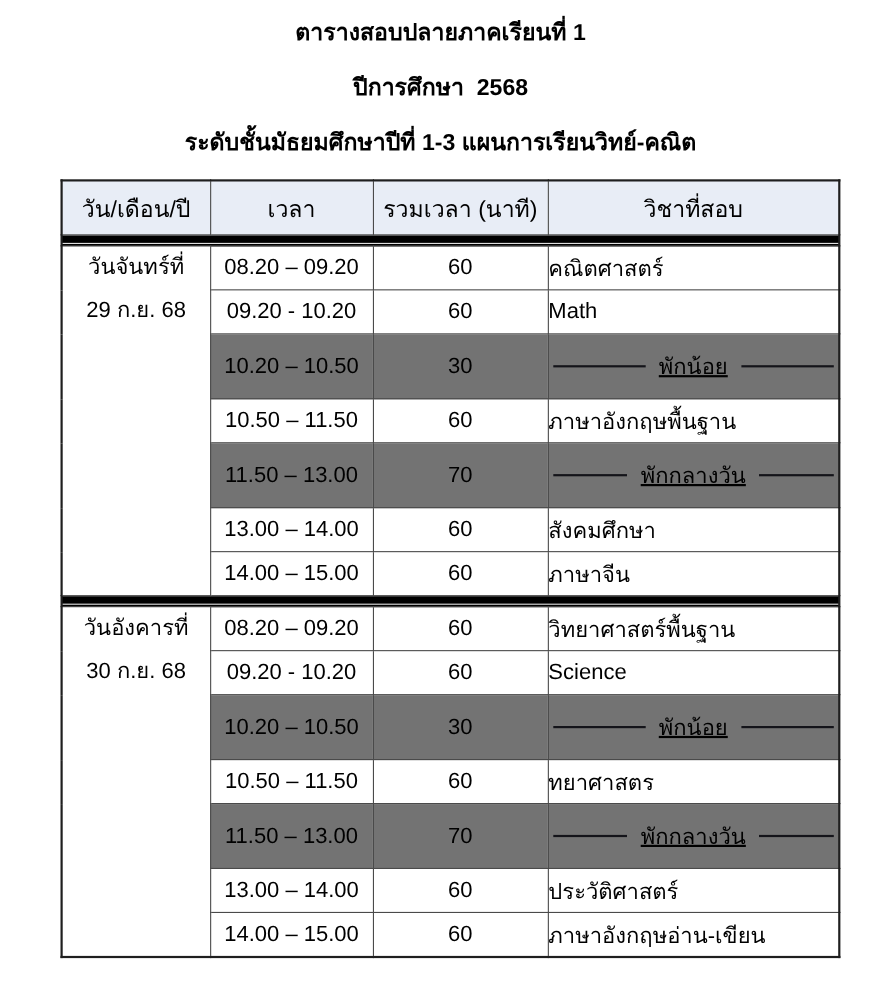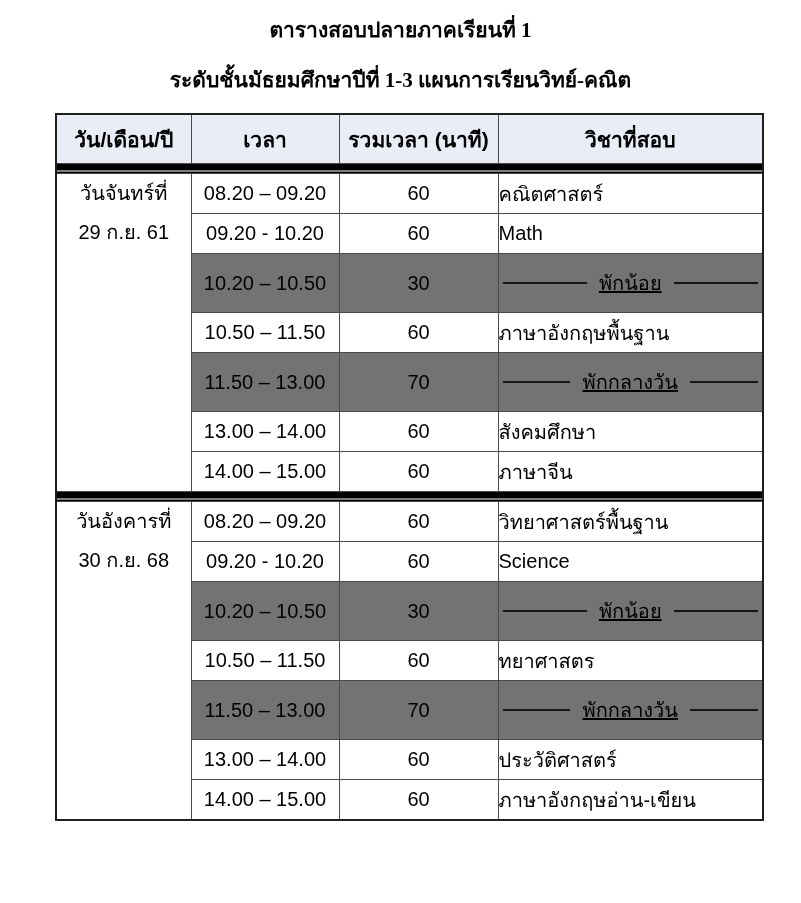--- a/index.html
+++ b/index.html
@@ -22,21 +22,20 @@
   .titles {
     padding-top: 13px;
     text-align: center;
   }
   .title-line {
     font-size: 21px;
     font-weight: bold;
     line-height: 34px;
     margin-bottom: 16px;
     white-space: pre-wrap;
-    font-family: Liberation Serif, serif;
   }
   
   table.exam {
     border-collapse: collapse;
     table-layout: fixed;
     margin-left: 55px;
     width: 707px;
     border: 2px solid #1f1f1f;
   }
   table.exam col.c-date { width: 135px; }
@@ -45,21 +44,21 @@
   table.exam col.c-subj { width: 265px; }
 
   table.exam th, table.exam td {
     border: 1px solid #4a4a4a;
     font-size: 20px;
     padding: 0;
   }
   table.exam th {
     height: 48px;
     background: #e8edf6;
-    font-weight: bold;
+    font-weight: normal;
     font-size: 21px;
     text-align: center;
   }
   table.exam td { height: 39px; }
 
   td.cell-center { text-align: center; margin-top: 41px; }
   td.cell-subject { text-align: left; padding-left: 12px; }
 
   
   td.break-bg { background: #737373; }
@@ -112,20 +111,21 @@
   .note-2 { margin-left: 115px; margin-top: 12px; }
   .note-bold { font-weight: bold; }
 </style>
 </head>
 <body>
 
 <div class="page">
 
   <div class="titles">
     <div class="title-line">ตารางสอบปลายภาคเรียนที่ 1</div>
+    <div class="title-line">ปีการศึกษา  2568</div>
     <div class="title-line">ระดับชั้นมัธยมศึกษาปีที่ 1-3 แผนการเรียนวิทย์-คณิต</div>
   </div>
 
   <table class="exam">
     <colgroup>
       <col class="c-date">
         <col class="c-time">
         <col class="c-min">
         <col class="c-subj">
     </colgroup>
@@ -138,21 +138,21 @@
       <th>วิชาที่สอบ</th>
     </tr>
 
     <tr class="sep">
           <td colspan="4"></td>
         </tr>
 
     <tr>
       <td class="date-cell" rowspan="7">
         <div class="date-line">วันจันทร์ที่</div>
-        <div class="date-line">29 ก.ย. 61</div>
+        <div class="date-line">29 ก.ย. 68</div>
       </td>
       <td class="cell-center">08.20 – 09.20</td>
       <td class="cell-center">60</td>
       <td class="cell-subject">คณิตศาสตร์</td>
     </tr>
     <tr>
       <td class="cell-center">09.20 - 10.20</td>
       <td class="cell-center">60</td>
       <td class="cell-subject">Math</td>
     </tr>

